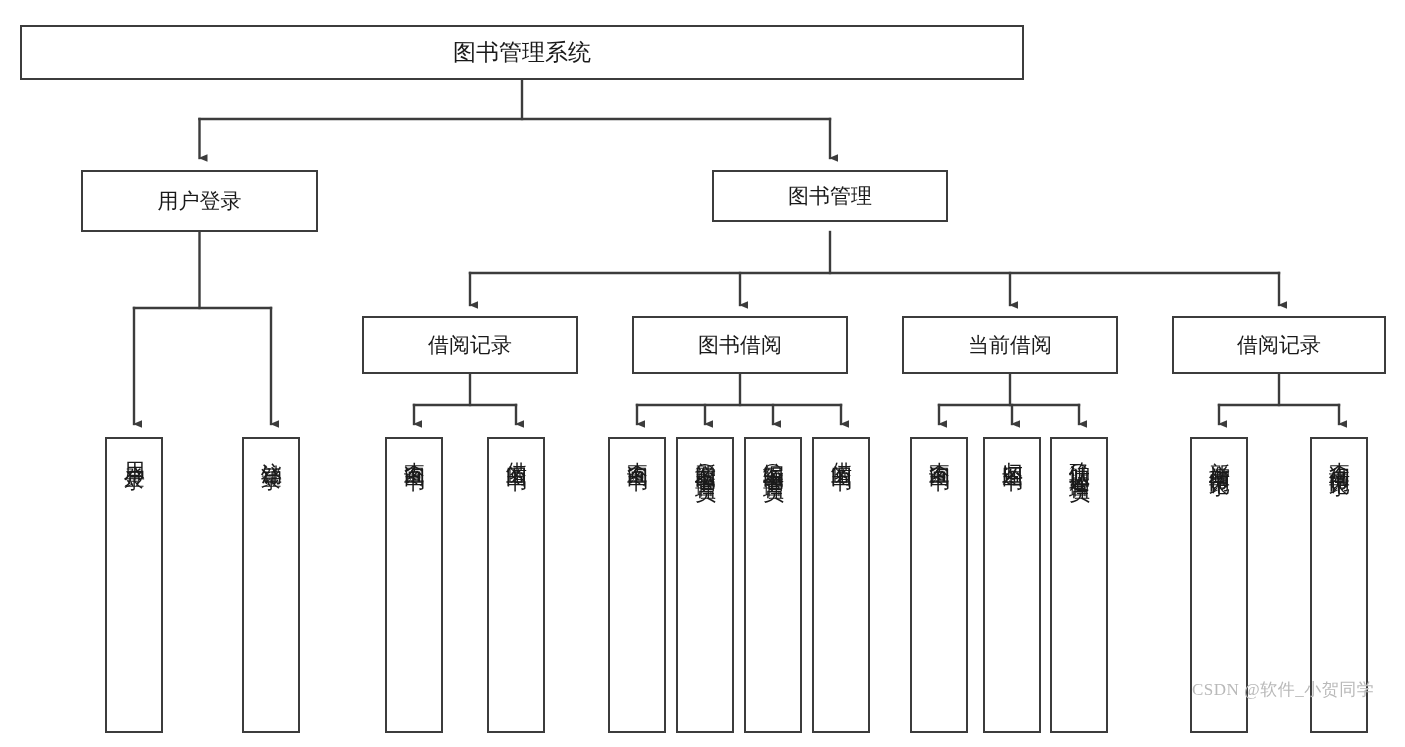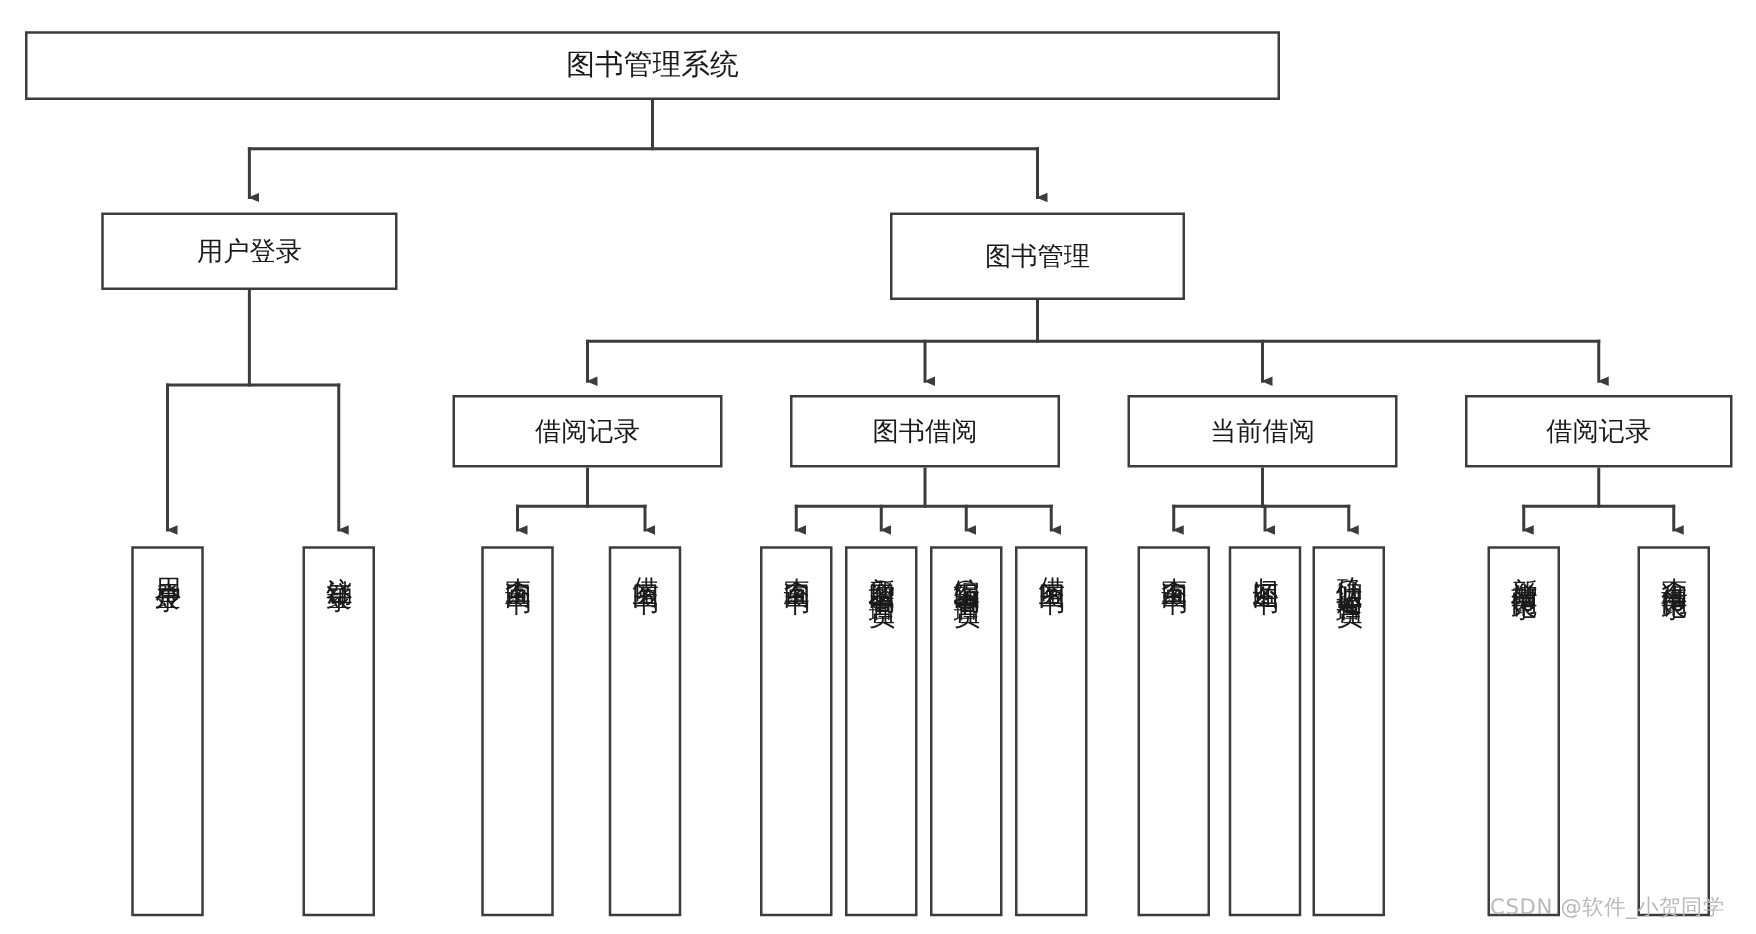--- a/index.html
+++ b/index.html
@@ -128,21 +128,21 @@
     </g>
   </svg>
 
   <div class="node-box lvl-root" id="node-root" style="left: 20px; top: 13px; width: 1004px; height: 55px; margin-top: 12px;">
     <span class="node-label">图书管理系统</span>
   </div>
 
   <div class="node-box lvl-branch" id="node-l2-0" style="left: 81px; top: 170px; width: 237px; height: 62px;">
     <span class="node-label">用户登录</span>
   </div>
-  <div class="node-box lvl-branch" id="node-l2-1" style="left: 712px; top: 170px; width: 236px; height: 70px;">
+  <div class="node-box lvl-branch" id="node-l2-1" style="left: 712px; top: 170px; width: 236px; height: 52px;">
     <span class="node-label">图书管理</span>
   </div>
 
   <div class="node-box lvl-branch" id="node-l3-0" style="left: 362px; top: 316px; width: 216px; height: 58px;">
     <span class="node-label">借阅记录</span>
   </div>
   <div class="node-box lvl-branch" id="node-l3-2" style="left: 902px; top: 316px; width: 216px; height: 58px;">
     <span class="node-label">当前借阅</span>
   </div>
   <div class="node-box lvl-branch" id="node-l3-1" style="left: 632px; top: 316px; width: 216px; height: 58px;">
@@ -185,15 +185,15 @@
   <div class="node-box lvl-leaf" id="node-leaf-10" style="left: 1050px; top: 437px; width: 58px; height: 296px;">
     <span class="node-label">确认归还（管理员）</span>
   </div>
   <div class="node-box lvl-leaf" id="node-leaf-11" style="left: 1190px; top: 437px; width: 58px; height: 296px;">
     <span class="node-label">新增借阅记录</span>
   </div>
   <div class="node-box lvl-leaf" id="node-leaf-12" style="left: 1310px; top: 437px; width: 58px; height: 296px;">
     <span class="node-label">查询借阅记录</span>
   </div>
 
-  <div class="watermark" id="watermark" style="left: 1192px; top: 714px;">CSDN @软件_小贺同学</div>
+  <div class="watermark" id="watermark" style="left: 1192px; top: 678px; font-family: Liberation Serif, serif;">CSDN @软件_小贺同学</div>
 
 </div>
 
 </body></html>

